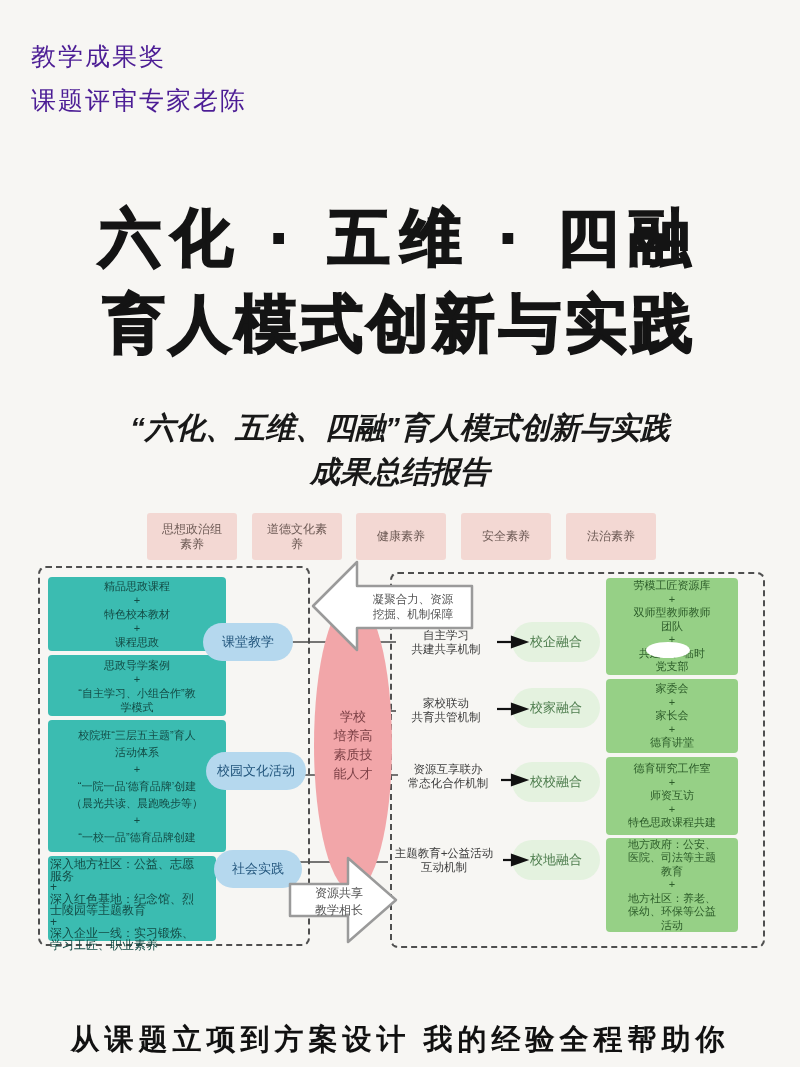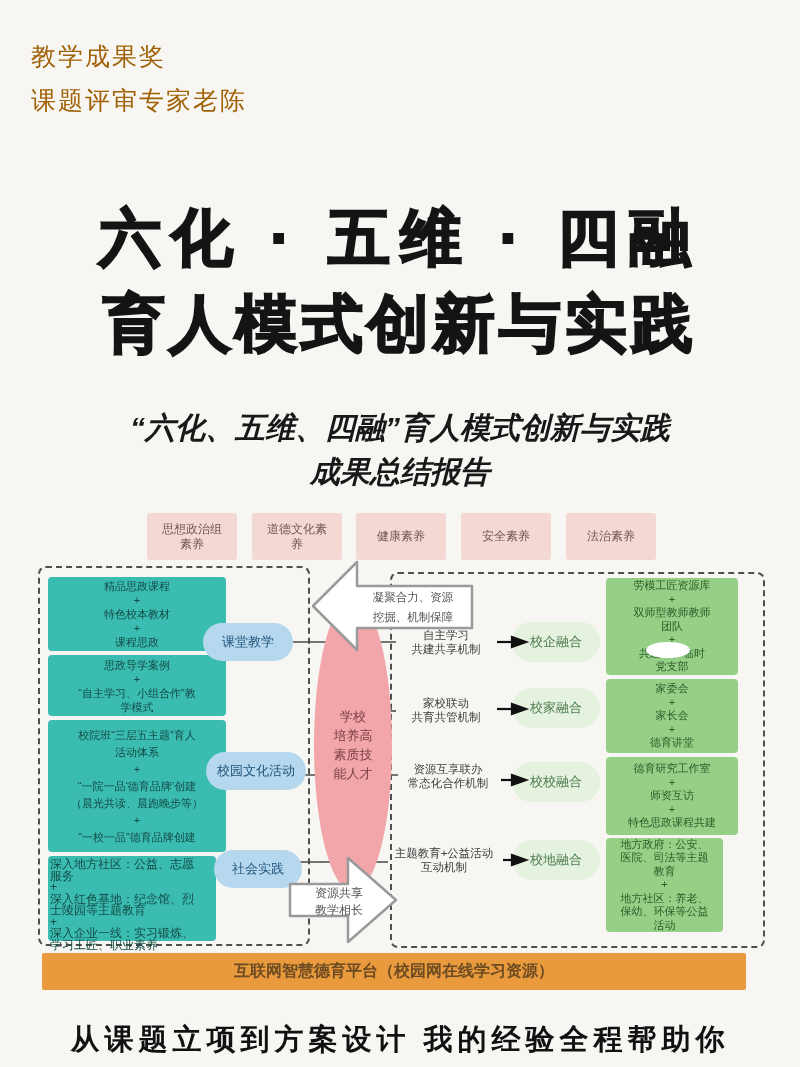--- a/index.html
+++ b/index.html
@@ -1,21 +1,21 @@
 <!DOCTYPE html>
 <html><head>
 <meta charset="utf-8">
 <style>
   html,body{margin:0;padding:0;}
   .canvas{position:relative;width:800px;height:1067px;background:#f7f6f3;overflow:hidden;
           font-family:"Liberation Sans",sans-serif;color:#1c1c1c;}
   .abs{position:absolute;}
   .ctr{display:flex;align-items:center;justify-content:center;text-align:center;}
   .preline{white-space:pre-line;}
-  .hdr{font-size:25px;color:#a16207;letter-spacing:2px;}
+  .hdr{font-size:25px;color:#4c1d95;letter-spacing:2px;}
   .title{width:800px;text-align:center;font-weight:900;font-size:62px;color:#141414;
          -webkit-text-stroke:2px #141414;}
   .subtitle{width:800px;text-align:center;font-weight:700;font-size:30px;color:#181818;font-style:italic;}
   .qbox{background:#f3d8d3;color:#6d5a55;border-radius:3px;font-size:12px;line-height:15px;}
   .dashedbox{border:2px dashed #4f4f4f;border-radius:8px;}
   .tbox{background:#3bbcb1;color:#134b45;border-radius:4px;font-size:11px;line-height:14px;}
   .boval{background:#b5d8ee;color:#23567d;border-radius:50px;font-size:13px;}
   .goval{background:#e4f2df;color:#4e7d4e;border-radius:50px;font-size:13px;}
   .gbox{background:#96d086;color:#2d5c2a;border-radius:4px;font-size:11px;line-height:13.5px;}
   .mech{color:#3d3d3d;font-size:11.5px;line-height:14px;}
@@ -115,21 +115,21 @@
   <div class="abs gbox ctr preline" style="left:606px;top:679px;width:132px;height:74px;">家委会
 +
 家长会
 +
 德育讲堂</div>
   <div class="abs gbox ctr preline" style="left:606px;top:757px;width:132px;height:78px;">德育研究工作室
 +
 师资互访
 +
 特色思政课程共建</div>
-  <div class="abs gbox ctr preline" style="left:606px;top:838px;width:117px;height:94px;">地方政府：公安、
+  <div class="abs gbox ctr preline" style="left:606px;top:838px;width:132px;height:94px;">地方政府：公安、
 医院、司法等主题
 教育
 +
 地方社区：养老、
 保幼、环保等公益
 活动</div>
 
   <svg width="800" height="1067">
 
     <polygon points="313,606 357,562 357,586 472,586 472,628 357,628 357,650" fill="#ffffff" stroke="#9a9a9a" stroke-width="2.5" stroke-linejoin="round"></polygon>
@@ -143,22 +143,21 @@
         <polygon points="512,704 526,709 512,714"></polygon>
       <line x1="501" y1="780" x2="513" y2="780"></line>
         <polygon points="512,775 526,780 512,785"></polygon>
       <line x1="503" y1="860" x2="513" y2="860"></line>
         <polygon points="512,855 526,860 512,865"></polygon>
     </g>
 
     <ellipse cx="668" cy="650" rx="22" ry="8" fill="#ffffff"></ellipse>
   </svg>
 
-  <div class="abs arrowtxt ctr preline" style="left:356px;top:586px;width:114px;height:42px;font-size:11.5px;line-height:20px;">凝聚合力、资源
+  <div class="abs arrowtxt ctr preline" style="left:356px;top:586px;width:114px;height:42px;font-size:11.5px;line-height:15px;font-family:Liberation Mono, monospace;">凝聚合力、资源
 挖掘、机制保障</div>
   <div class="abs arrowtxt ctr preline" style="left:300px;top:880px;width:78px;height:44px;font-size:12px;line-height:17px;">资源共享
 教学相长</div>
 
-  <div class="abs orangebar ctr" style="left:42px;top:953px;width:704px;height:37px;">互联网智慧德育平台（校园网在线学习资源）</div>
 
   <div class="abs tagline" style="top:1020px;">从课题立项到方案设计  我的经验全程帮助你</div>
 
 </div>
 
 </body></html>

